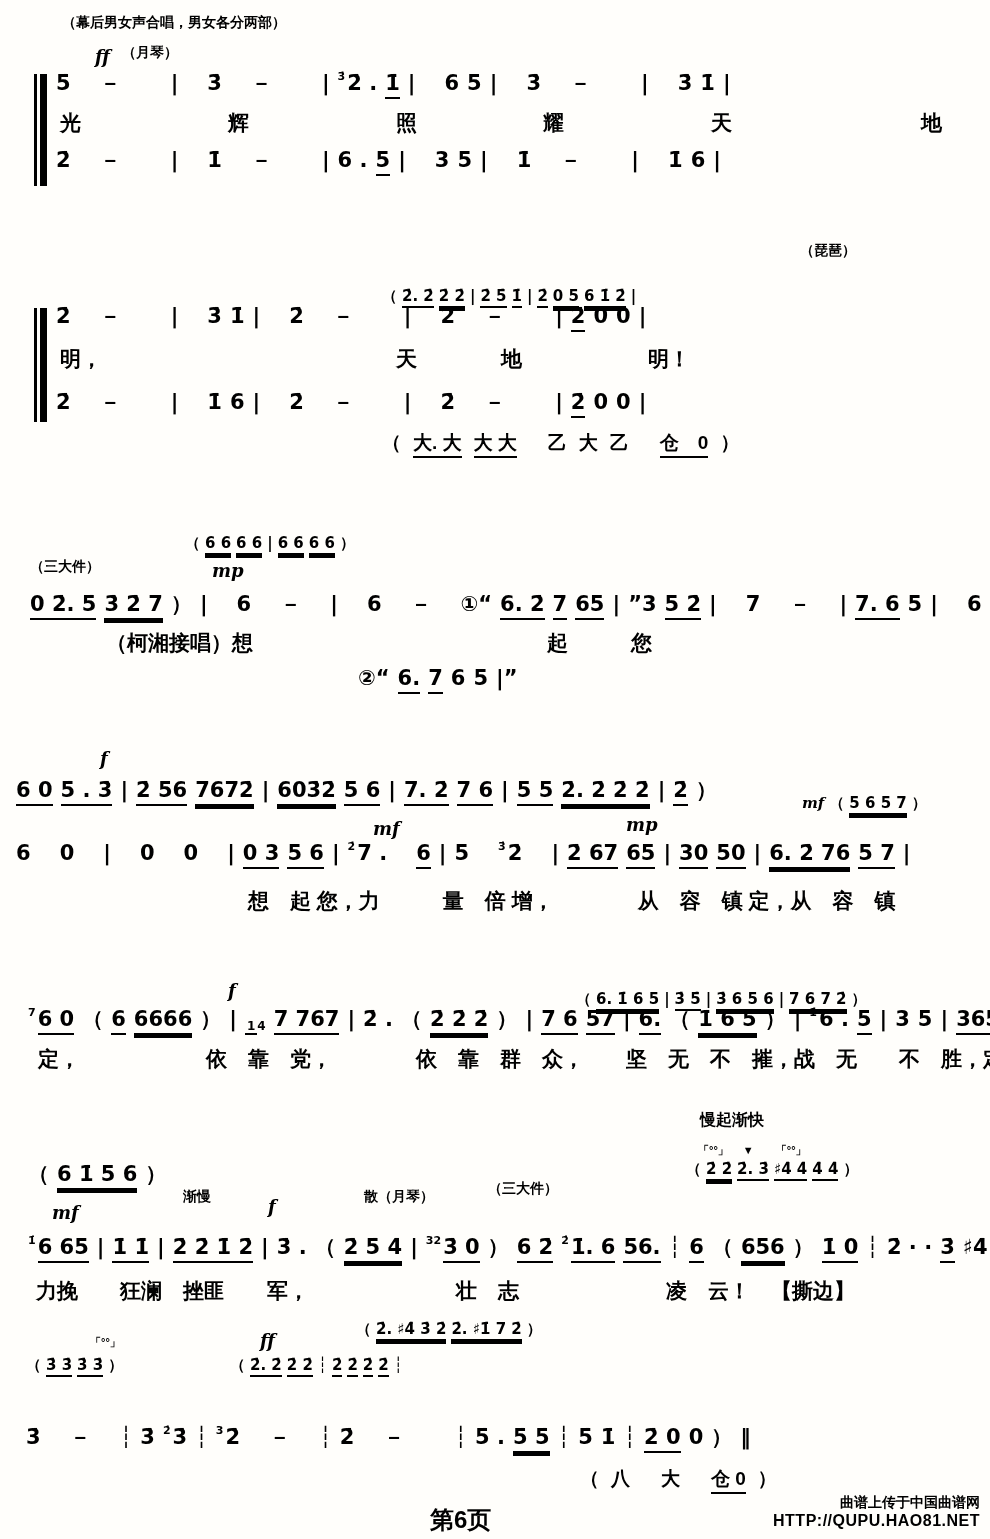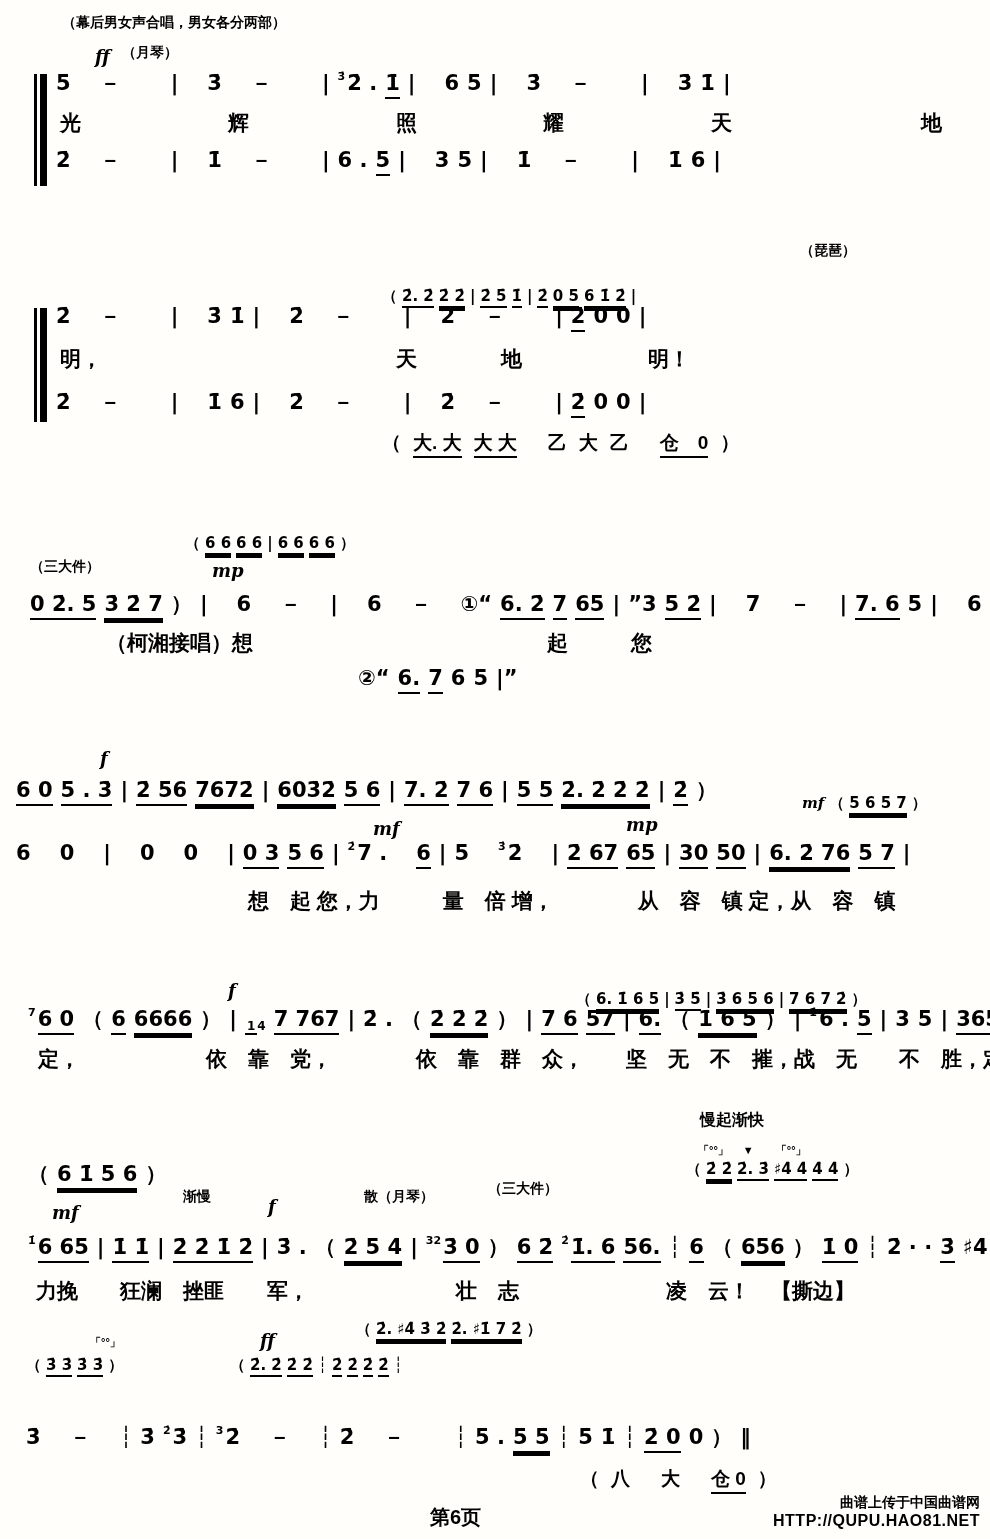--- a/index.html
+++ b/index.html
@@ -17,21 +17,21 @@
   .g{font-size:11px;vertical-align:10px;margin-right:2px !important;}
   .it{font-family:"DejaVu Serif",serif;font-style:italic;margin-right:3px;}
   .lyr{font-size:21px;font-weight:bold;font-family:"Liberation Sans",sans-serif;}
   .lab{font-size:14px;font-weight:bold;}
   .big{font-size:16px;}
   .dyn{font-family:"DejaVu Serif",serif;font-style:italic;font-weight:bold;font-size:18px;}
   .tiny{font-size:11px;font-weight:bold;}
   .bar{background:#000;}
   .frac{display:inline-flex;flex-direction:column;align-items:center;font-size:12px;line-height:1.15;vertical-align:-4px;}
   .frac span:first-child{border-bottom:2px solid #000;padding:0 2px;}
-  .footer{position:absolute;left:430px;top:1504px;font-size:20px;font-weight:bold;}
+  .footer{position:absolute;left:430px;top:1504px;font-size:24px;font-weight:bold;}
   .wm{position:absolute;left:740px;top:1494px;width:240px;text-align:right;font-weight:bold;
       font-size:14px;line-height:1.2;}
   .wm .wm2{font-size:16px;letter-spacing:.5px;}
 </style>
 </head>
 <body>
 
 <div id="score">
   <div class="footer">第6页</div>
   <div class="wm">

